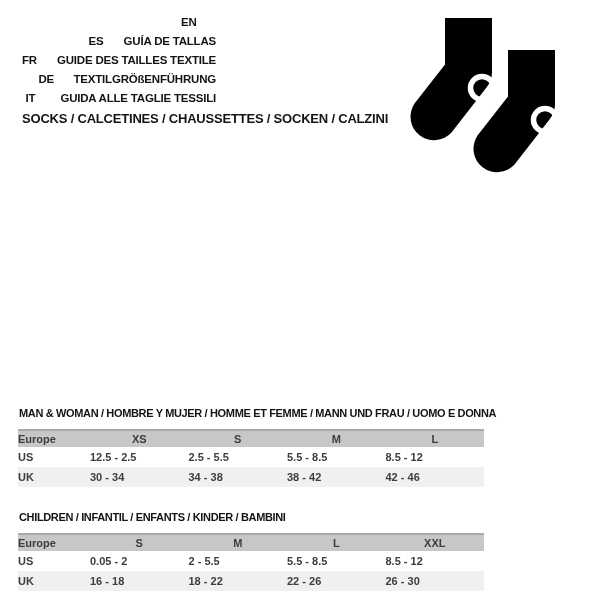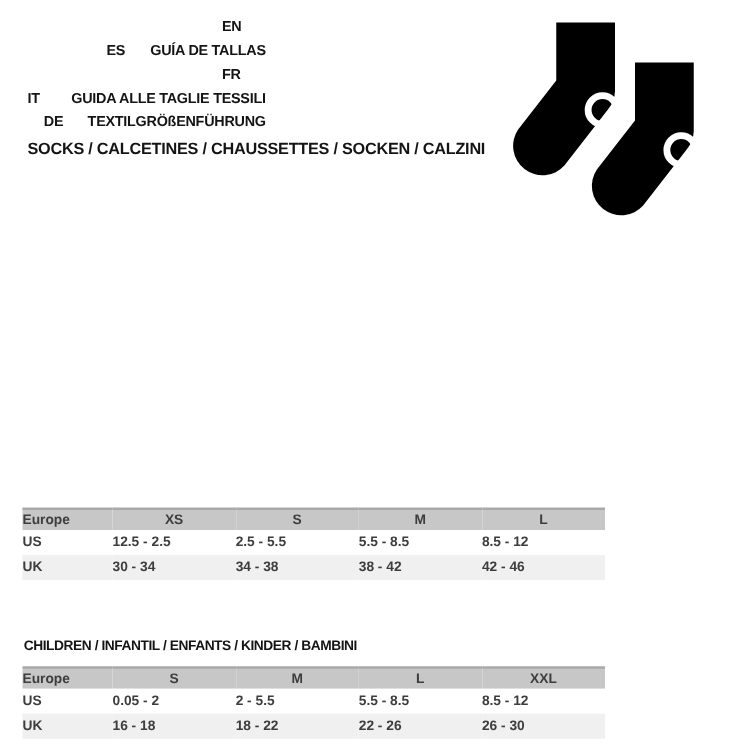--- a/index.html
+++ b/index.html
@@ -43,45 +43,47 @@
   <div class="lang-list">
     <div class="lang-row">
       <span class="lang-code">EN</span>
     </div>
     <div class="lang-row">
       <span class="lang-code">ES</span>
       <span class="lang-label">GUÍA DE TALLAS</span>
     </div>
     <div class="lang-row">
       <span class="lang-code">FR</span>
+      <span class="lang-label">GUIDE DES TAILLES TEXTILE</span>
+    </div>
+    <div class="lang-row">
+      <span class="lang-code">DE</span>
+      <span class="lang-label">TEXTILGRÖßENFÜHRUNG</span>
     </div>
     <div class="lang-row">
       <span class="lang-code">IT</span>
       <span class="lang-label">GUIDA ALLE TAGLIE TESSILI</span>
-    </div>
-    <div class="lang-row">
-      <span class="lang-code">DE</span>
-      <span class="lang-label">TEXTILGRÖßENFÜHRUNG</span>
     </div>
   </div>
 
   <div class="product-line">SOCKS / CALCETINES / CHAUSSETTES / SOCKEN / CALZINI</div>
 
   <svg class="socks" width="170" height="175" viewBox="0 0 170 175" aria-hidden="true">
     <defs>
       <g id="sock">
         <path fill="#000000" d="M0,0 H47 V55 A23.5 23.5 0 0 1 41.5,69.4 L6.5,114.4 A23.5 23.5 0 0 1 -30.5,85.6 L0,46.4 Z"></path>
         <circle cx="37" cy="70" r="11.5" fill="none" stroke="#ffffff" stroke-width="5.5"></circle>
       </g>
     </defs>
     <use href="#sock" transform="translate(45,8)"></use>
     <use href="#sock" transform="translate(108,40)"></use>
   </svg>
 
   <div class="size-block adult">
+    <div class="table-title">MAN &amp; WOMAN / HOMBRE Y MUJER / HOMME ET FEMME / MANN UND FRAU / UOMO E DONNA</div>
     <table class="size-table">
       <colgroup>
           <col class="region-col">
           <col>
           <col>
           <col>
           <col>
         </colgroup>
       <tbody>
         <tr class="head-row">

